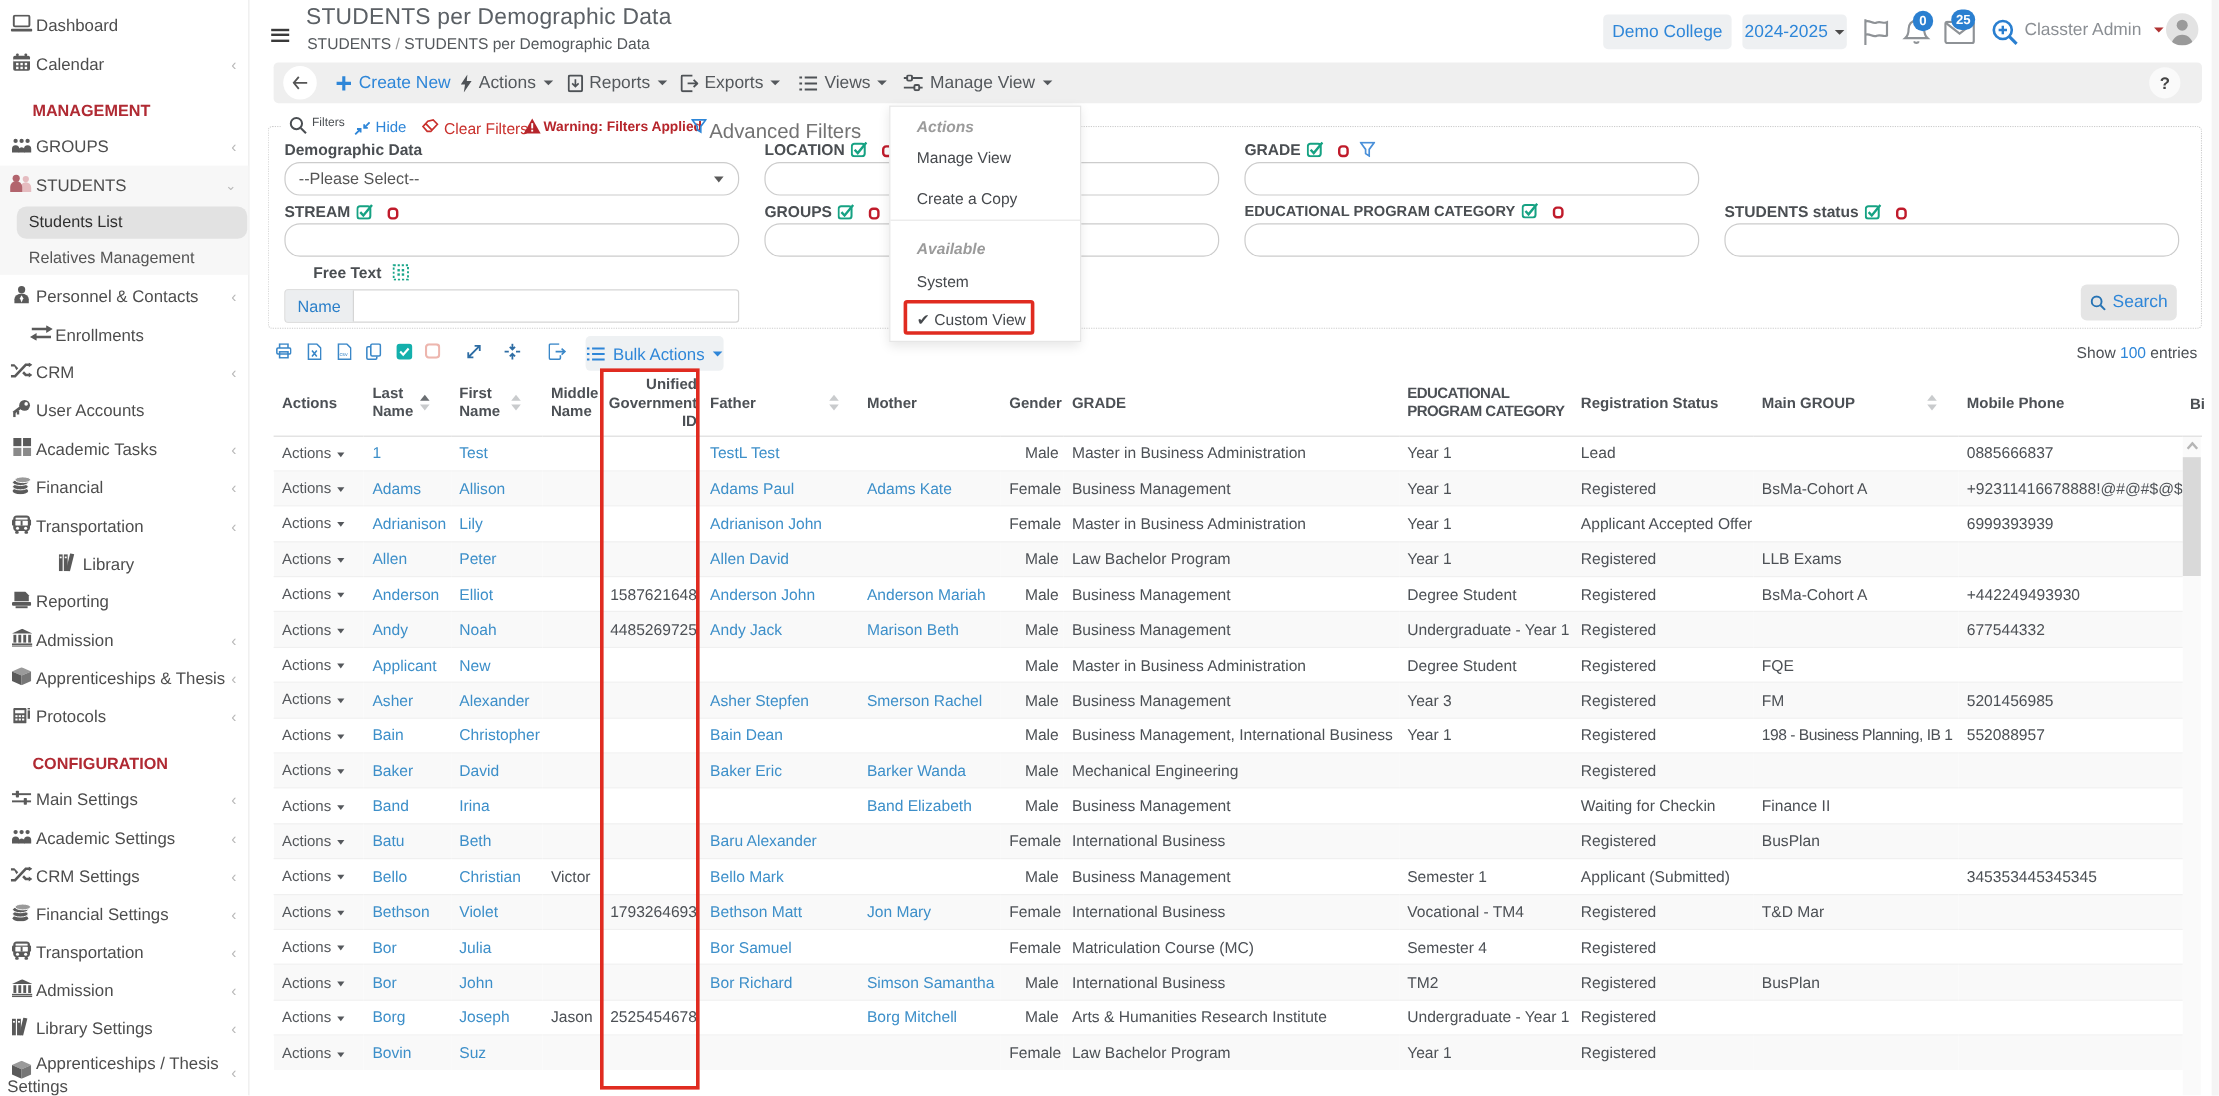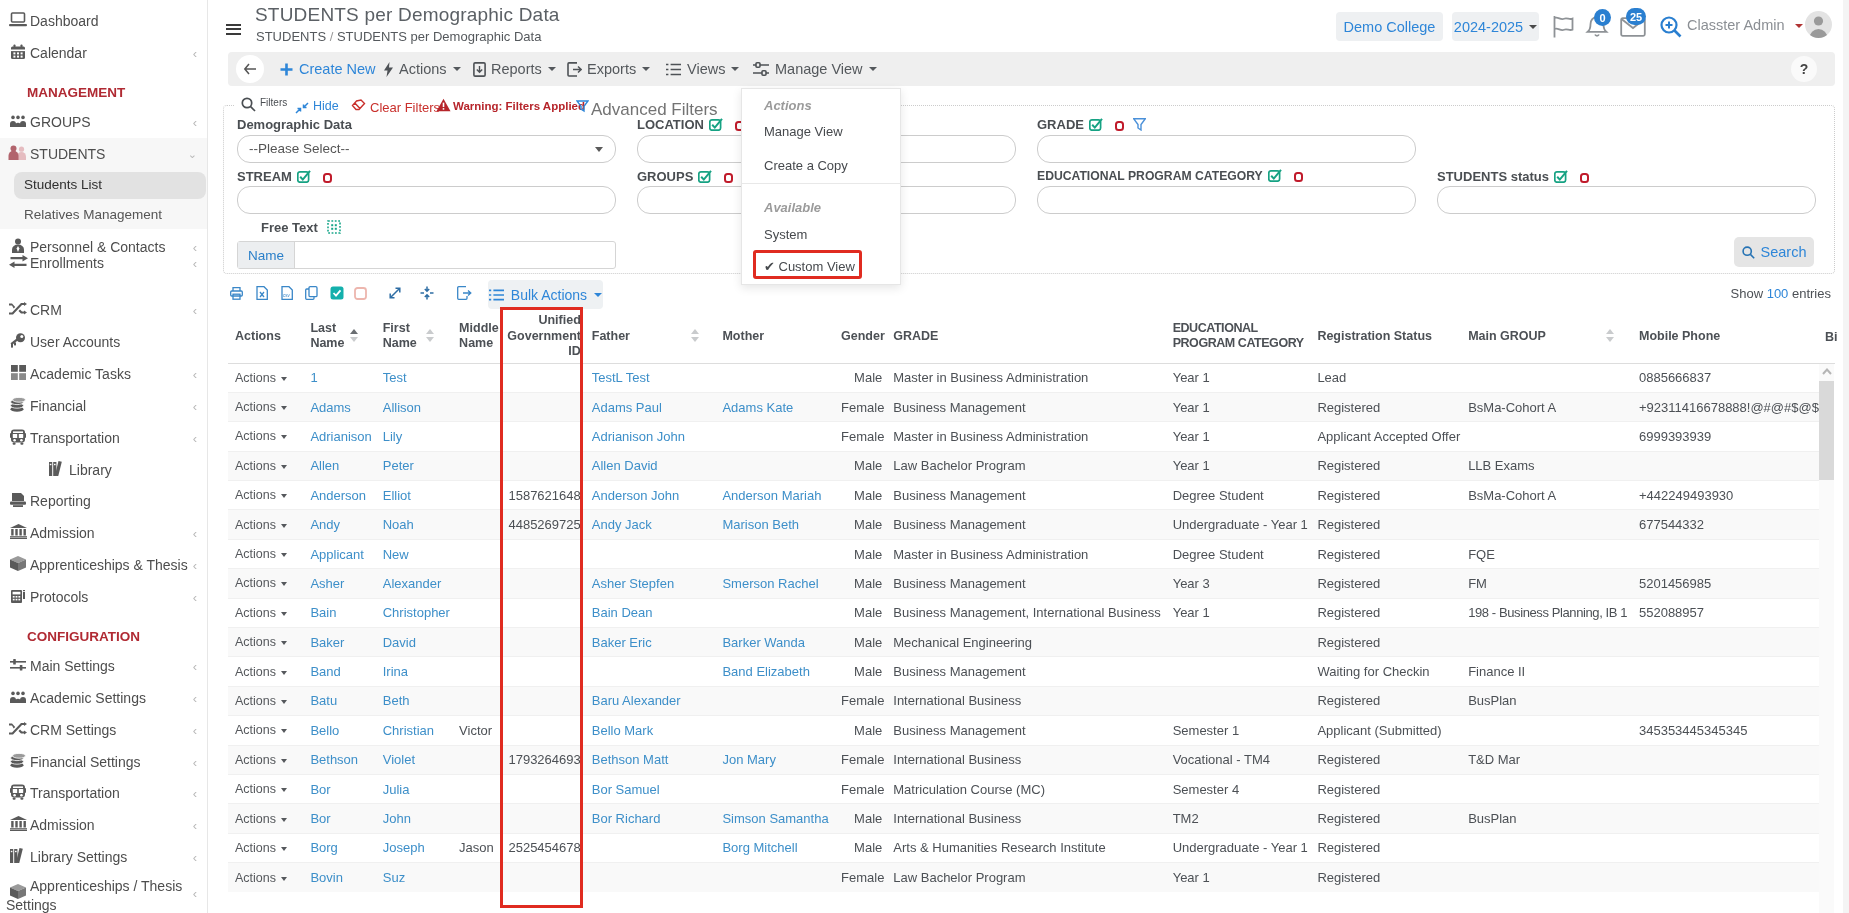--- a/index.html
+++ b/index.html
@@ -168,21 +168,21 @@
 <div class="sub" style="top:207px;">Relatives Management</div>
 <div class="sni" style="top:231px;">
         <span class="ic"><svg width="14" height="15" viewBox="0 0 14 15">
             <circle cx="7" cy="3.4" r="3" fill="#5a5a5a"></circle>
             <path d="M1 15 v-3.6 a6 4.8 0 0 1 12 0 V15 z" fill="#5a5a5a"></path>
             <path d="M7 8 l-1.4 2.5 L7 14 l1.4-3.5 z" fill="#fff"></path>
           </svg></span>
         <span class="lb">Personnel &amp; Contacts</span>
         <span class="ch">‹</span>
       </div>
-<div class="sni" style="top:247px;">
+<div class="sni" style="top:263px;margin-left:16px;">
         <span class="ic"><svg width="19" height="13" viewBox="0 0 19 13">
             <path d="M13.5 0 L19 3.2 L13.5 6.4 V4.3 H1.5 V2.1 H13.5 z" fill="#5a5a5a"></path>
             <path d="M5.5 6.6 L0 9.8 L5.5 13 V10.9 H17.5 V8.7 H5.5 z" fill="#5a5a5a"></path>
           </svg></span>
         <span class="lb">Enrollments</span>
         <span class="ch">‹</span>
       </div>
 <div class="sni" style="top:294px;">
         <span class="ic"><svg width="18" height="13" viewBox="0 0 18 13">
             <path d="M0 10.5 h3 L12 1 h3 V0 l3 2 -3 2 V3 h-2 L4 12.5 H0 z" fill="#5a5a5a"></path>

